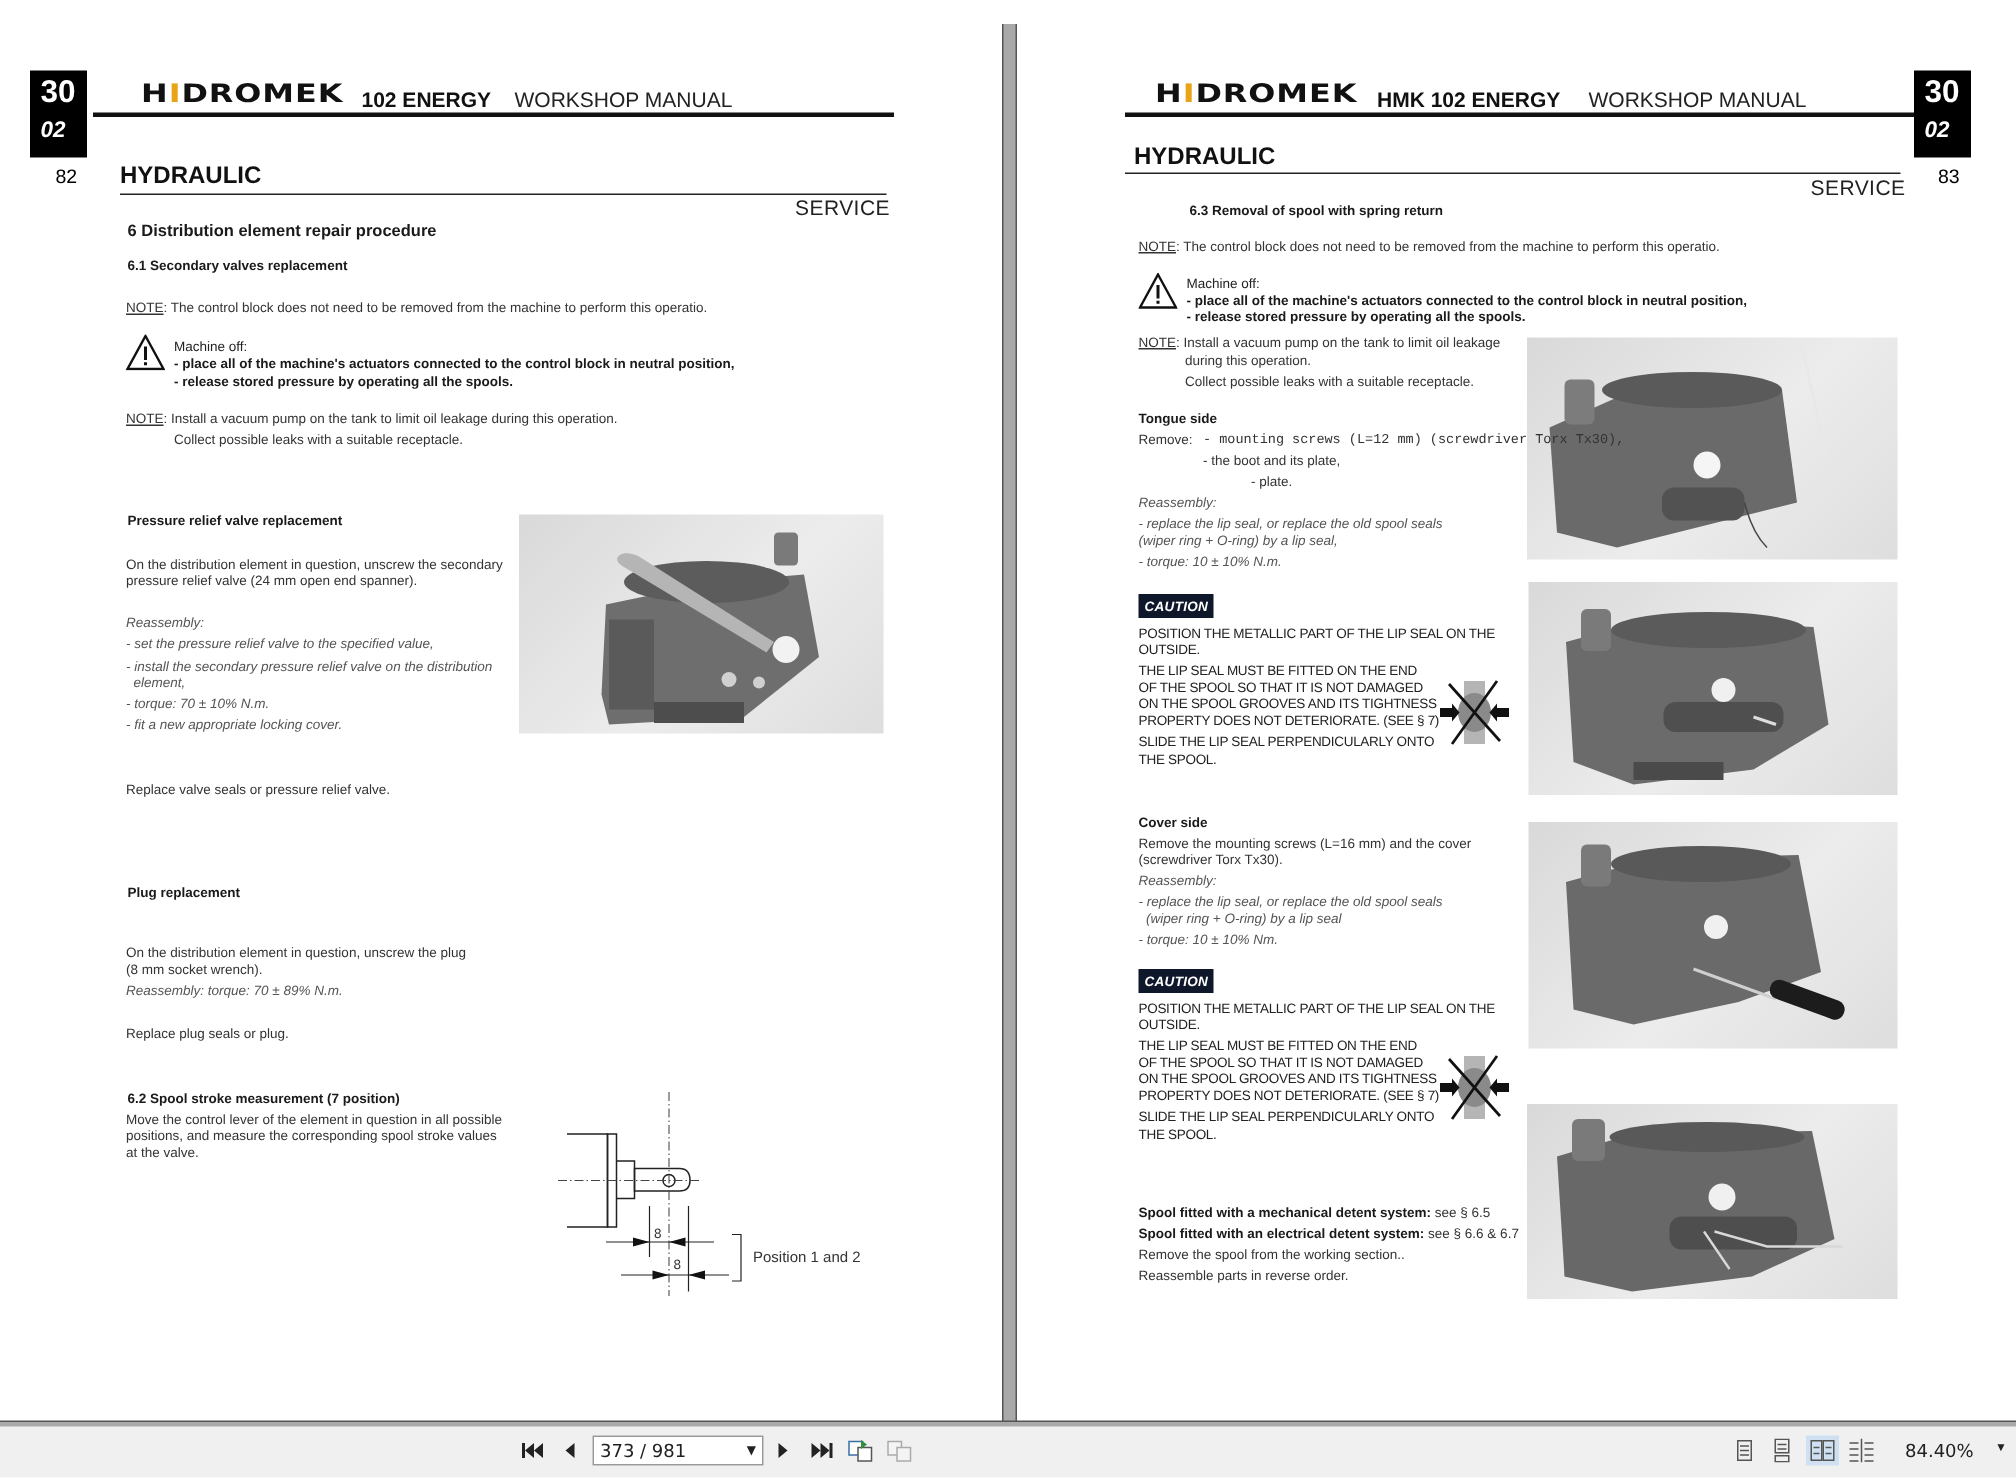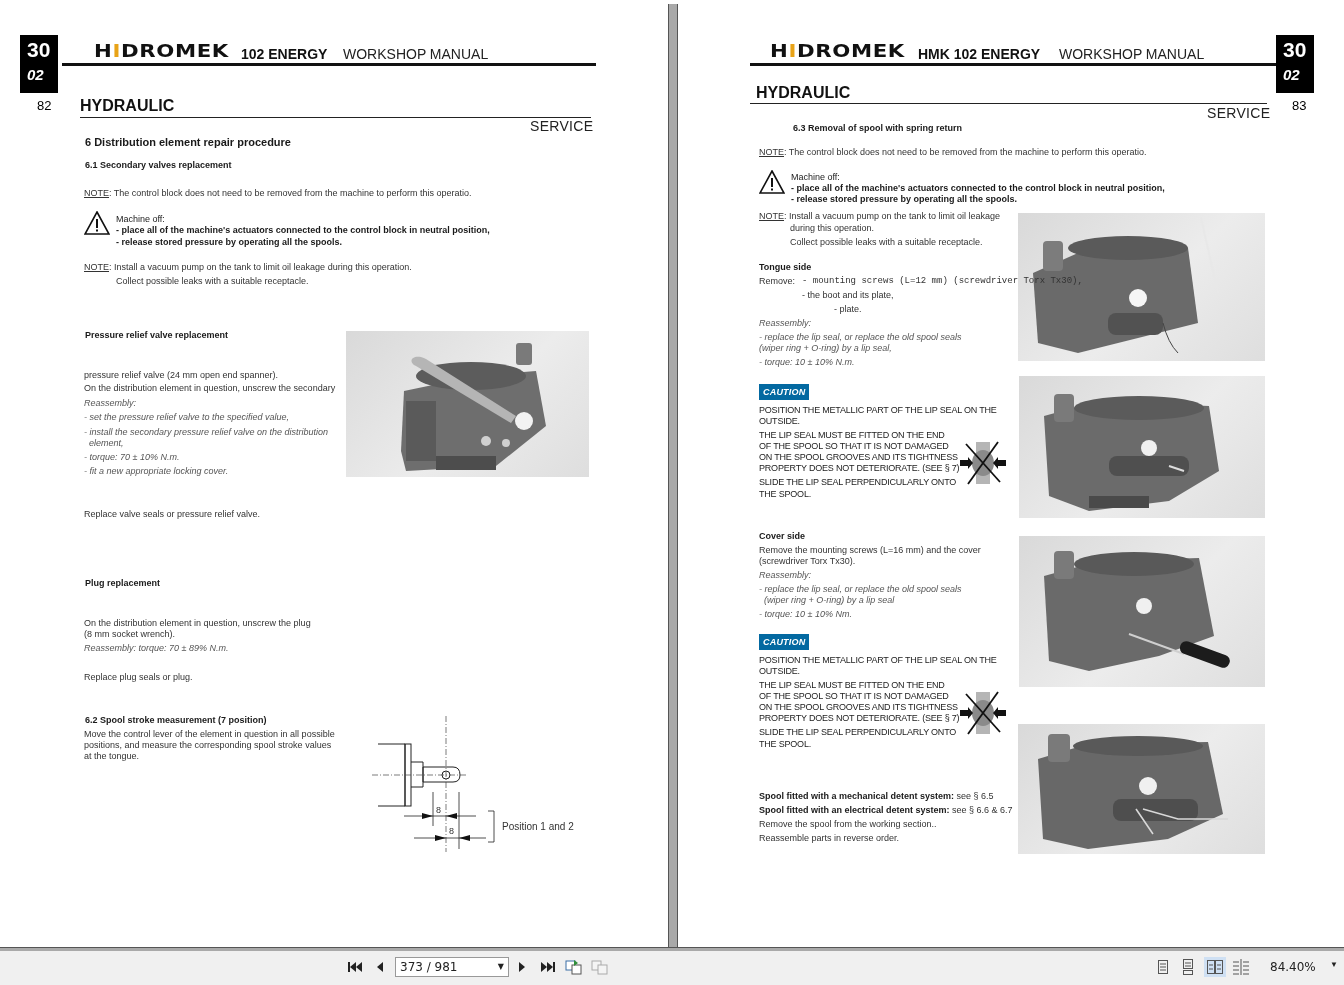--- a/index.html
+++ b/index.html
@@ -2,21 +2,21 @@
 <html><head>
 <meta charset="utf-8">
 <style>
   html, body { margin:0; padding:0; }
   body {
     width:1344px; height:985px; overflow:hidden; position:relative;
     background:#ffffff;
     font-family:"Liberation Sans", "DejaVu Sans", sans-serif;
     color:#222;
   }
-  .viewer { position:absolute; left:0; top:4px; width:1344px; height:736px; background:#ffffff; }
+  .viewer { position:absolute; left:0; top:16px; width:1344px; height:736px; background:#ffffff; }
   .page { position:absolute; top:0; height:946px; background:#fff; overflow:hidden; }
   .page-left { left:0; width:668px; }
   .page-right { left:678px; width:666px; }
   .gutter {
     position:absolute; left:668px; top:0; width:10px; height:946px;
     background:#a9a9a9; border-left:1px solid #555; border-right:1px solid #555; box-sizing:border-box;
   }
   .abs { position:absolute; }
 
   
@@ -42,21 +42,21 @@
   .u { text-decoration:underline; }
   .caps { font-size:9px; line-height:11px; letter-spacing:-0.2px; color:#222; }
 
   .warn-icon { position:absolute; width:26px; height:24px; }
 
   .photo {
     position:absolute; overflow:hidden;
     background:linear-gradient(135deg,#d9d9d9 0%,#ececec 55%,#dedede 100%);
   }
   .caution {
-    position:absolute; background:#0369a1; color:#fff; font-size:9px; font-weight:bold; font-style:italic;
+    position:absolute; background:#0f172a; color:#fff; font-size:9px; font-weight:bold; font-style:italic;
     padding:2px 4px; line-height:12px; letter-spacing:0.2px;
   }
 
   
   .toolbar {
     position:absolute; left:0; top:948px; width:1344px; height:37px; background:#f0f0f0;
     border-top:3px solid #a9a9a9; box-sizing:border-box;
   }
   .toolbar .topline { position:absolute; left:0; top:-4px; width:1344px; height:1px; background:#555; }
   .tb-btn { position:absolute; top:6px; height:20px; display:flex; align-items:center; justify-content:center; color:#222; font-size:13px; }
@@ -105,21 +105,21 @@
     <div class="t b" style="left:116px;top:210px;font-weight:normal;color:#222;">Machine off:</div>
     <div class="t b" style="left:116px;top:221px;">- place all of the machine's actuators connected to the control block in neutral position,</div>
     <div class="t b" style="left:116px;top:233px;">- release stored pressure by operating all the spools.</div>
 
     <div class="t" style="left:84px;top:258px;">
       <span class="u">NOTE</span><span>: Install a vacuum pump on the tank to limit oil leakage during this operation.</span>
     </div>
     <div class="t" style="left:116px;top:272px;">Collect possible leaks with a suitable receptacle.</div>
 
     <div class="t h" style="left:85px;top:326px;font-size:9px;">Pressure relief valve replacement</div>
-    <div class="t" style="left:84px;top:355px;margin-top:24px;">On the distribution element in question, unscrew the secondary</div>
+    <div class="t" style="left:84px;top:355px;">On the distribution element in question, unscrew the secondary</div>
     <div class="t" style="left:84px;top:366px;">pressure relief valve (24 mm open end spanner).</div>
     <div class="t i" style="left:84px;top:394px;">Reassembly:</div>
     <div class="t i" style="left:84px;top:408px;">- set the pressure relief valve to the specified value,</div>
     <div class="t i" style="left:84px;top:423px;">- install the secondary pressure relief valve on the distribution</div>
     <div class="t i" style="left:89px;top:434px;">  element,</div>
     <div class="t i" style="left:84px;top:448px;">- torque: 70 ± 10% N.m.</div>
     <div class="t i" style="left:84px;top:462px;">- fit a new appropriate locking cover.</div>
     <div class="t" style="left:84px;top:505px;">Replace valve seals or pressure relief valve.</div>
 
     <div class="photo" style="left:346px;top:327px;width:243px;height:146px;">
@@ -138,21 +138,21 @@
 
     <div class="t h" style="left:85px;top:574px;font-size:9px;">Plug replacement</div>
     <div class="t" style="left:84px;top:614px;">On the distribution element in question, unscrew the plug</div>
     <div class="t" style="left:84px;top:625px;">(8 mm socket wrench).</div>
     <div class="t i" style="left:84px;top:639px;">Reassembly: torque: 70 ± 89% N.m.</div>
     <div class="t" style="left:84px;top:668px;">Replace plug seals or plug.</div>
 
     <div class="t h" style="left:85px;top:711px;font-size:9px;">6.2  Spool stroke measurement (7 position)</div>
     <div class="t" style="left:84px;top:725px;">Move the control lever of the element in question in all possible</div>
     <div class="t" style="left:84px;top:736px;">positions, and measure the corresponding spool stroke values</div>
-    <div class="t" style="left:84px;top:747px;">at the tongue.</div>
+    <div class="t" style="left:84px;top:747px;">at the valve.</div>
 
     <div class="abs" style="left:360px;top:710px;width:230px;height:140px;">
       <svg width="230" height="140" viewBox="0 0 230 140" style="position:absolute;left:0;top:0;">
         <g stroke="#222" fill="none" stroke-width="1">
           <polyline points="18,30 45,30 45,92 18,92"></polyline>
           <rect x="45" y="30" width="6" height="62"></rect>
           <polyline points="51,48 63,48 63,73 51,73"></polyline>
           <path d="M63,53 L93,53 Q100,53 100,61 Q100,68 93,68 L63,68 Z"></path>
           <circle cx="86" cy="61" r="4"></circle>
         </g>

